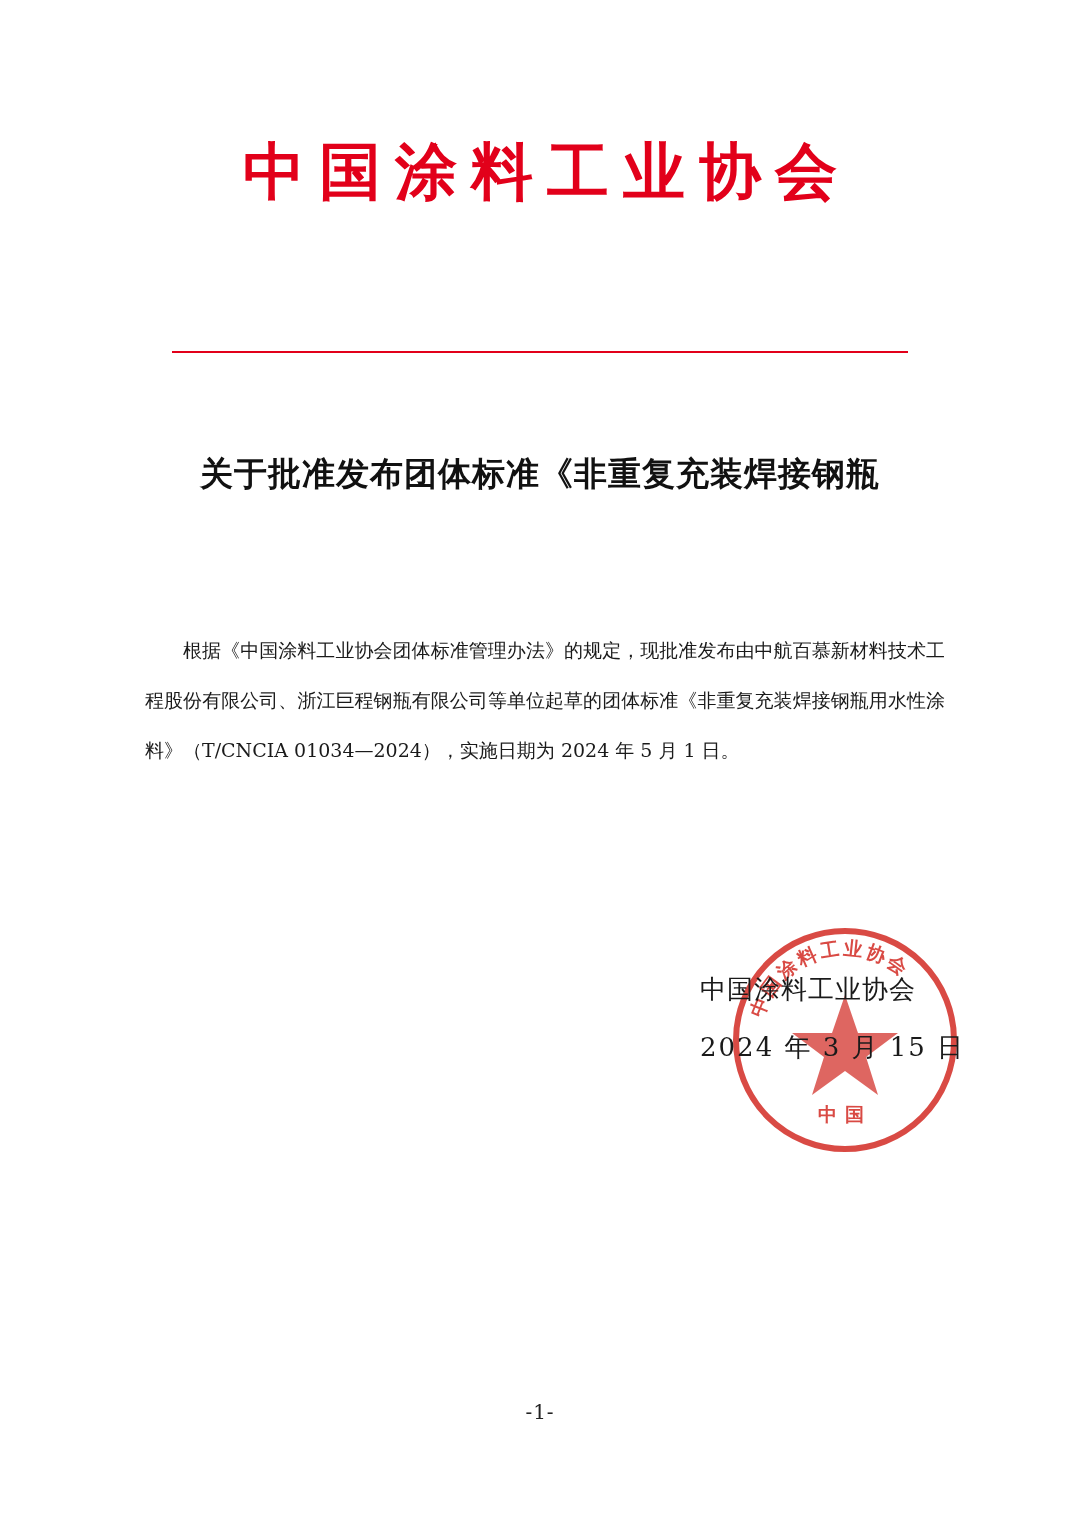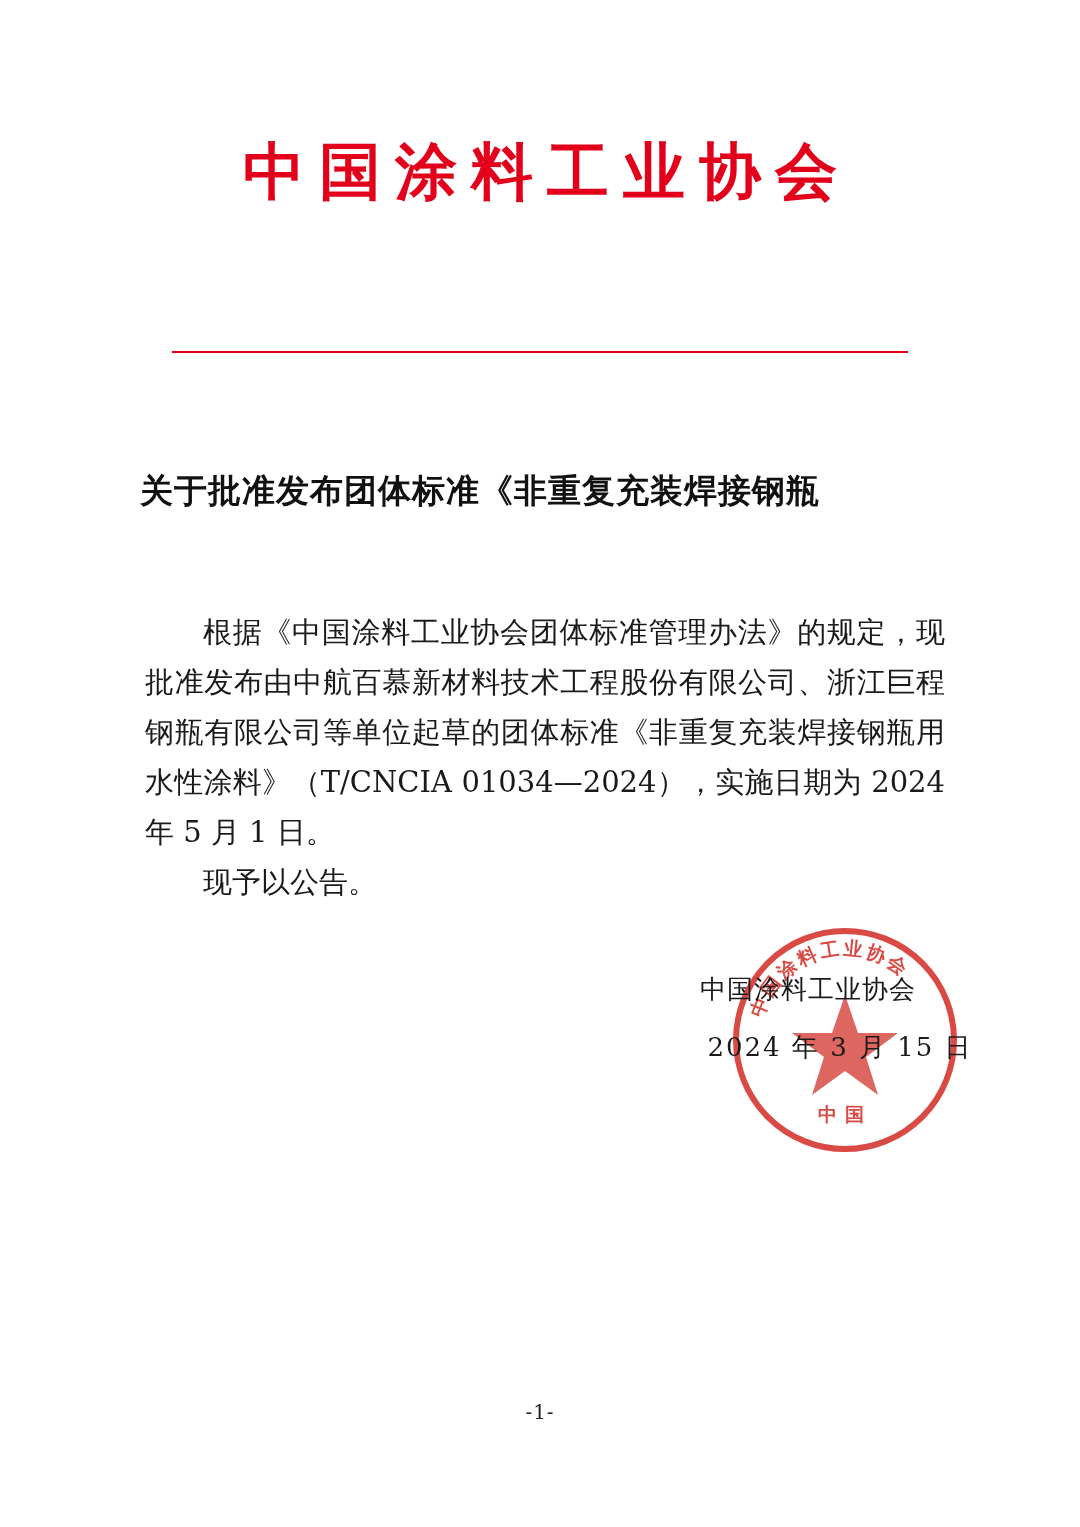--- a/index.html
+++ b/index.html
@@ -48,40 +48,41 @@
     top: 351px;
     left: 172px;
     width: 736px;
     height: 0;
     border-top: 2.5px solid #e2001a;
   }
 
   
   .doc-title {
     position: absolute;
-    top: 454px;
+    top: 437px;
     left: 140px;
     width: 800px;
+    text-align: center;
     font-weight: 700;
     font-size: 33px;
     line-height: 74px;
     letter-spacing: 1px;
     color: #111;
   }
   .doc-title .line-2 {
     display: block;
   }
 
   
   .body-text {
     position: absolute;
-    top: 607px;
+    top: 625px;
     left: 145px;
     width: 800px;
-    font-size: 29px;
+    font-size: 19px;
     line-height: 50px;
     color: #1a1a1a;
     text-align: justify;
     text-justify: inter-ideograph;
   }
   .body-text p {
     margin: 0;
     text-indent: 2em;
   }
 
@@ -93,21 +94,20 @@
     width: 280px;
     font-size: 26px;
     line-height: 58px;
     color: #1a1a1a;
     text-align: left;
     letter-spacing: 1px;
     z-index: 3;
   }
   .signature .sig-date {
     letter-spacing: 2px;
-    text-align: center;
   }
 
   
   .seal {
     position: absolute;
     top: 925px;
     left: 730px;
     width: 230px;
     height: 230px;
     z-index: 2;
@@ -136,21 +136,20 @@
     <div class="letterhead-title">中国涂料工业协会</div>
   </div>
   <div class="letterhead-rule"></div>
 
   <div class="doc-title">
     <span class="line-1">关于批准发布团体标准《非重复充装焊接钢瓶</span>
   </div>
 
   <div class="body-text">
     <p>根据《中国涂料工业协会团体标准管理办法》的规定，现批准发布由中航百慕新材料技术工程股份有限公司、浙江巨程钢瓶有限公司等单位起草的团体标准《非重复充装焊接钢瓶用水性涂料》（T/CNCIA 01034—2024），实施日期为 2024 年 5 月 1 日。</p>
-    <p>现予以公告。</p>
   </div>
 
   <svg class="seal" viewBox="0 0 230 230">
     <circle cx="115" cy="115" r="109" fill="none" stroke="#d4322b" stroke-width="6"></circle>
 
     <polygon points="115,70 128,108 168,108 136,132 148,170 115,146 82,170 94,132 62,108 102,108" fill="#d4322b" opacity="0.85"></polygon>
 
     <path id="sealArcTop" d="M 30 115 A 85 85 0 0 1 200 115" fill="none" stroke="none"></path>
     <text font-family="'DejaVu Serif', serif" font-size="19" fill="#d4322b" font-weight="bold" letter-spacing="3">
       <textPath href="#sealArcTop" startOffset="8%">中国涂料工业协会</textPath>

